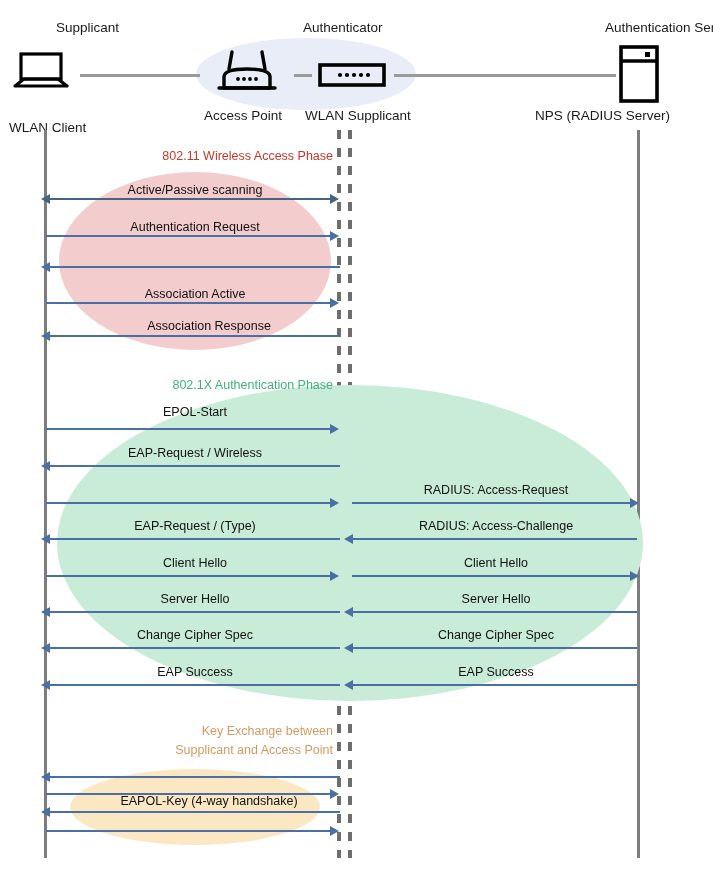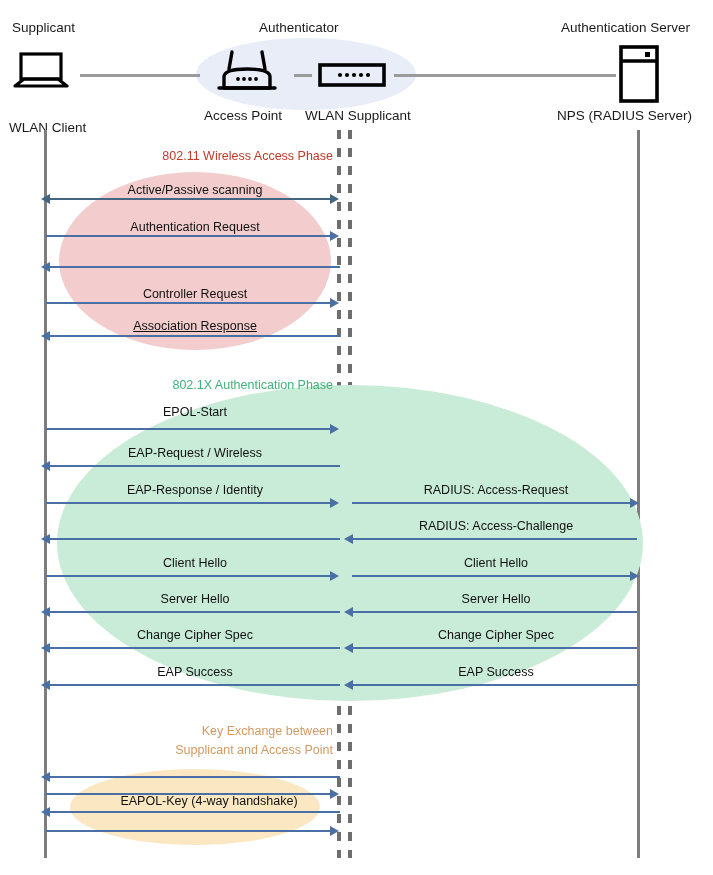--- a/index.html
+++ b/index.html
@@ -5,21 +5,21 @@
   html,body{margin:0;padding:0;background:#ffffff;}
   body{
     font-family:"Liberation Sans","DejaVu Sans",sans-serif;
     width:713px;height:875px;position:relative;overflow:hidden;
     -webkit-font-smoothing:antialiased;
   }
   #stage{position:absolute;left:0;top:0;width:713px;height:875px;}
 
   
   .actor-title{
-    position:absolute;font-size:13.5px;color:#1a1a1a;white-space:nowrap;
+    position:absolute;font-size:13.5px;color:#1a1a1a;white-space:nowrap;margin-left:44px;
   }
   .actor-sub{
     position:absolute;font-size:13.5px;color:#1a1a1a;white-space:nowrap;
   }
   .auth-blob{
     position:absolute;left:196px;top:38px;width:220px;height:72px;
     background:#e8edf7;border-radius:50%;
   }
   .hwire{position:absolute;height:3px;background:#9a9a9a;}
 
@@ -121,21 +121,21 @@
     <svg width="42" height="58" viewBox="0 0 42 58">
       <rect x="3" y="2" width="36" height="54" fill="none" stroke="#000" stroke-width="3.6"></rect>
       <line x1="3" y1="16" x2="39" y2="16" stroke="#000" stroke-width="3.6"></line>
       <rect x="27" y="7" width="5" height="5" fill="#000"></rect>
     </svg>
   </div>
 
   <div class="actor-sub" style="left:9px;top:120px;">WLAN Client</div>
   <div class="actor-sub" style="left:204px;top:108px;">Access Point</div>
   <div class="actor-sub" style="left:305px;top:108px;">WLAN Supplicant</div>
-  <div class="actor-sub" style="left:557px;top:108px;">NPS (RADIUS Server)</div>
+  <div class="actor-sub" style="left:535px;top:108px;">NPS (RADIUS Server)</div>
 
   <div class="lifeline" style="left:44px;top:130px;height:728px;"></div>
   <div class="dashline" style="left:337px;top:130px;height:728px;"></div>
   <div class="dashline" style="left:348px;top:130px;height:728px;"></div>
   <div class="lifeline" style="left:637px;top:130px;height:728px;"></div>
 
   <div class="ellipse ell-pink" style="left:59px;top:172px;width:272px;height:178px;"></div>
 
   <div class="phase-label phase-red" style="left:57px;top:147px;width:276px;">802.11 Wireless Access Phase</div>
 
@@ -144,48 +144,48 @@
   <div class="arrow-head ah-left dark" style="left:41px;top:194px;"></div>
   <div class="arrow-head ah-right dark" style="left:330px;top:194px;"></div>
 
   <div class="msg-label" style="left:57px;top:220px;width:276px;">Authentication Request</div>
   <div class="arrow-line" style="left:46px;top:235px;width:288px;"></div>
   <div class="arrow-head ah-right" style="left:330px;top:231px;"></div>
 
   <div class="arrow-line" style="left:49px;top:266px;width:291px;"></div>
   <div class="arrow-head ah-left" style="left:41px;top:262px;"></div>
 
-  <div class="msg-label" style="left:57px;top:287px;width:276px;">Controller Request</div>
+  <div class="msg-label" style="left:57px;top:287px;width:276px;">Association Active</div>
   <div class="arrow-line" style="left:46px;top:302px;width:288px;"></div>
   <div class="arrow-head ah-right" style="left:330px;top:298px;"></div>
 
-  <div class="msg-label" style="left:57px;top:319px;width:276px;text-decoration:underline;">Association Response</div>
+  <div class="msg-label" style="left:71px;top:319px;width:276px;">Association Response</div>
   <div class="arrow-line" style="left:49px;top:335px;width:291px;"></div>
   <div class="arrow-head ah-left" style="left:41px;top:331px;"></div>
 
   <div class="ellipse ell-green" style="left:57px;top:385px;width:586px;height:316px;"></div>
 
   <div class="phase-label phase-green" style="left:57px;top:376px;width:276px;">802.1X Authentication Phase</div>
 
   <div class="msg-label" style="left:57px;top:405px;width:276px;">EPOL-Start</div>
   <div class="arrow-line" style="left:46px;top:428px;width:288px;"></div>
   <div class="arrow-head ah-right" style="left:330px;top:424px;"></div>
 
   <div class="msg-label" style="left:57px;top:446px;width:276px;">EAP-Request / Wireless</div>
   <div class="arrow-line" style="left:49px;top:465px;width:291px;"></div>
   <div class="arrow-head ah-left" style="left:41px;top:461px;"></div>
 
-  <div class="msg-label" style="left:57px;top:483px;width:276px;">EAP-Response / Identity</div>
   <div class="arrow-line" style="left:46px;top:502px;width:288px;"></div>
   <div class="arrow-head ah-right" style="left:330px;top:498px;"></div>
 
   <div class="msg-label" style="left:356px;top:483px;width:280px;">RADIUS: Access-Request</div>
   <div class="arrow-line" style="left:352px;top:502px;width:284px;"></div>
   <div class="arrow-head ah-right" style="left:630px;top:498px;"></div>
 
+  <div class="msg-label" style="left:57px;top:519px;width:276px;">EAP-Request / (Type)</div>
   <div class="arrow-line" style="left:49px;top:538px;width:291px;"></div>
   <div class="arrow-head ah-left" style="left:41px;top:534px;"></div>
 
   <div class="msg-label" style="left:356px;top:519px;width:280px;">RADIUS: Access-Challenge</div>
   <div class="arrow-line" style="left:352px;top:538px;width:285px;"></div>
   <div class="arrow-head ah-left" style="left:344px;top:534px;"></div>
 
   <div class="msg-label" style="left:57px;top:556px;width:276px;">Client Hello</div>
   <div class="arrow-line" style="left:46px;top:575px;width:288px;"></div>
   <div class="arrow-head ah-right" style="left:330px;top:571px;"></div>

